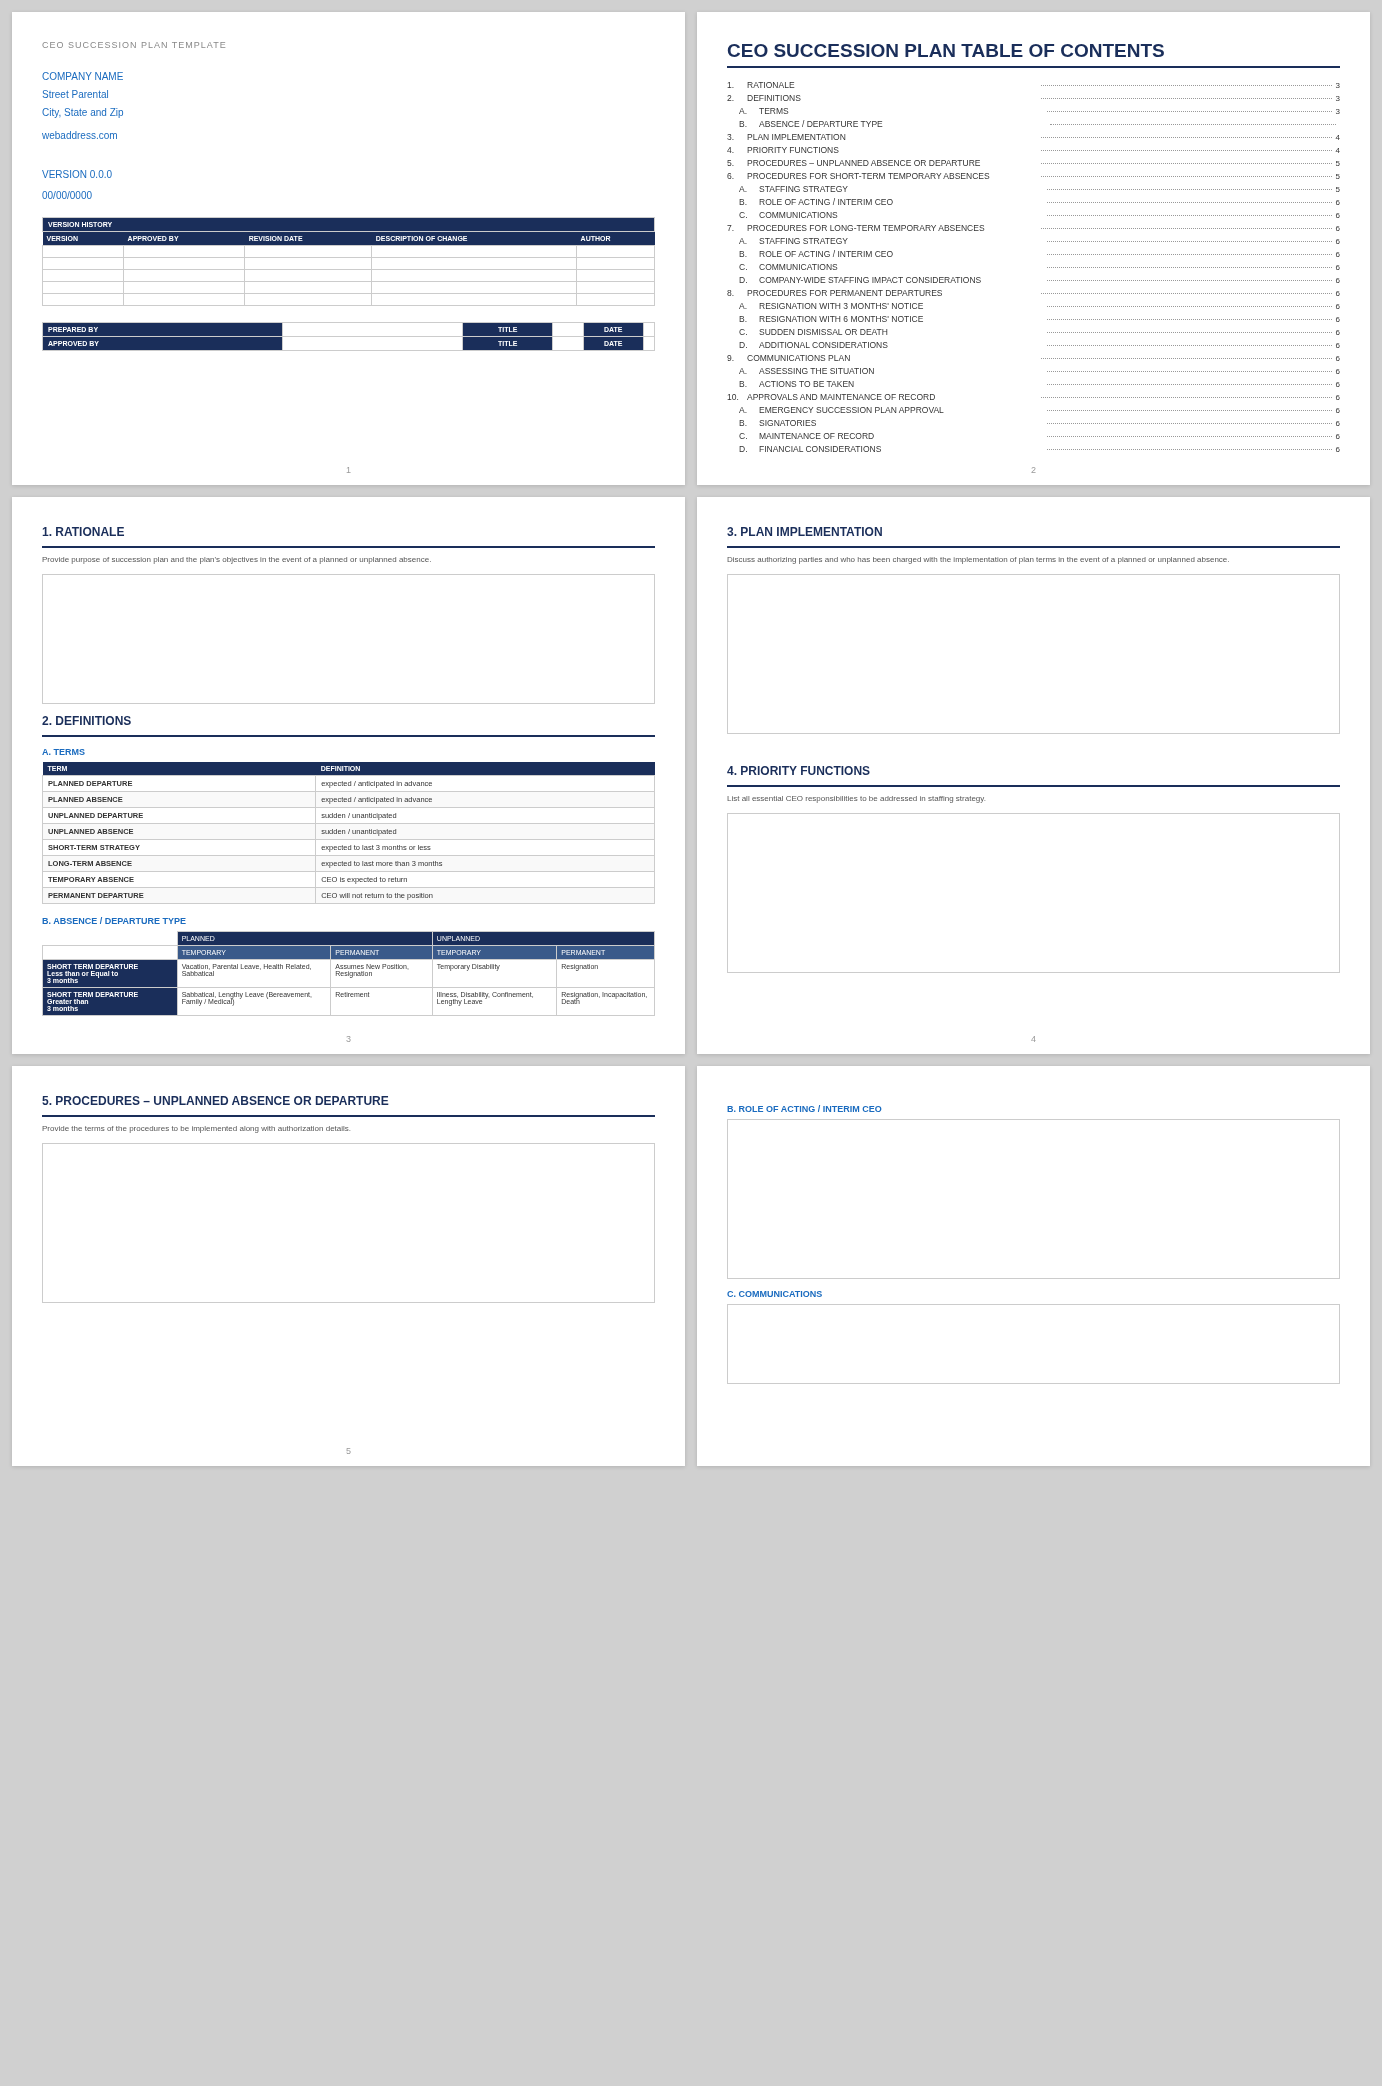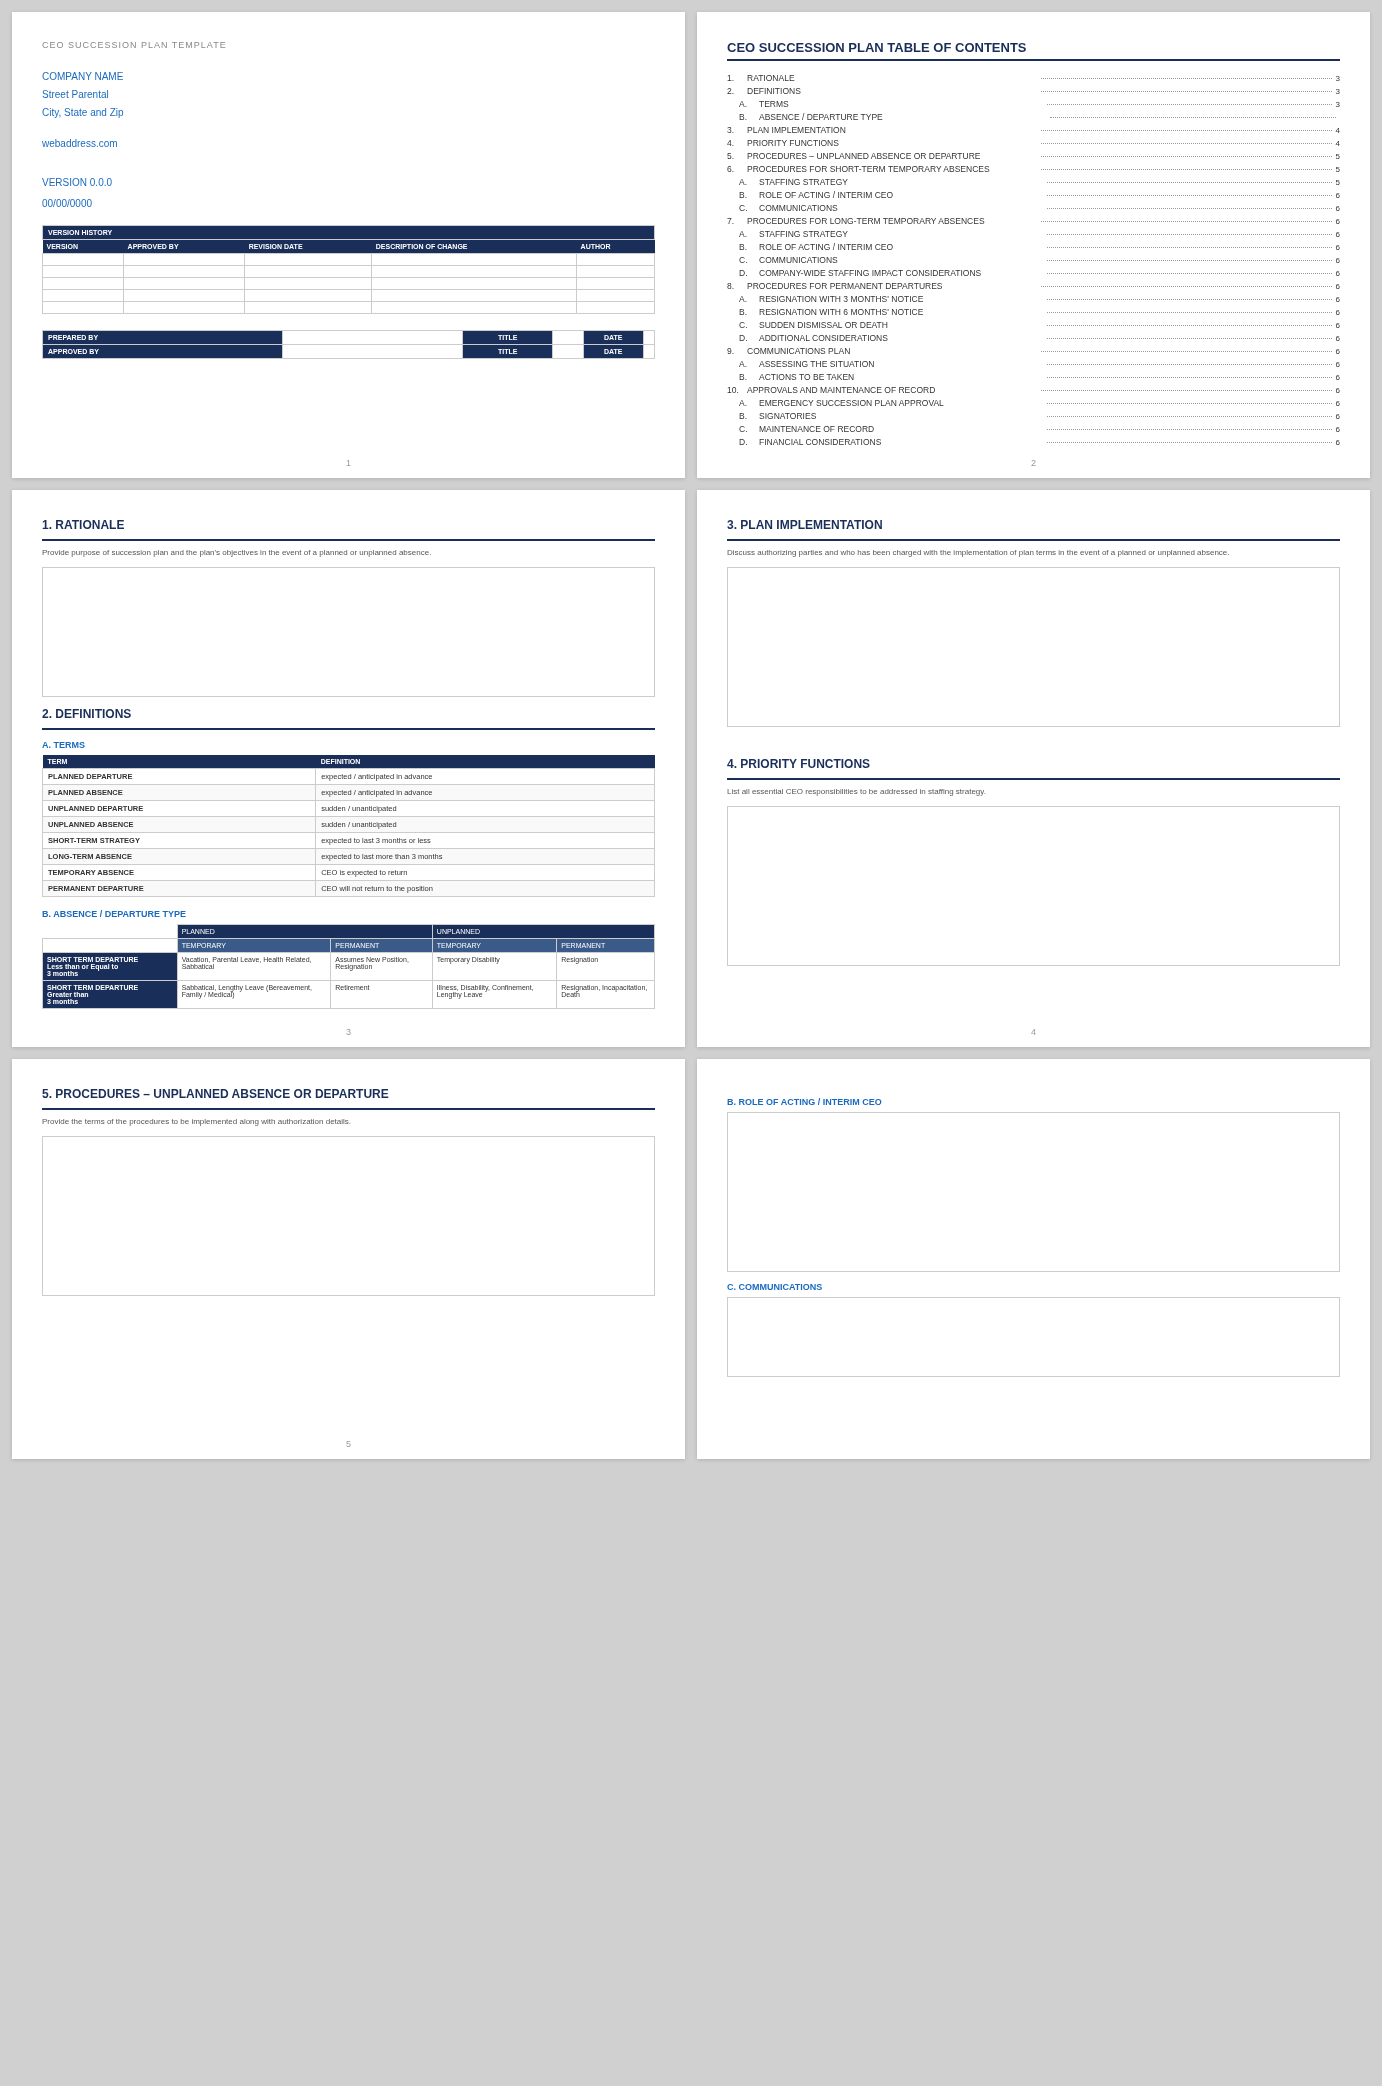--- a/index.html
+++ b/index.html
@@ -45,21 +45,21 @@
       font-weight: 900;
       color: #1a2e5a;
       line-height: 1.1;
       margin-bottom: 18px;
       text-transform: uppercase;
     }
     .company-info {
       color: #1a6bbf;
       font-size: 10px;
       line-height: 1.8;
-      margin-bottom: 16px;
+      margin-bottom: 8px;
     }
     .web-address {
       color: #1a6bbf;
       font-size: 10px;
       margin-bottom: 16px;
     }
     .version-label {
       color: #1a6bbf;
       font-size: 10px;
       margin-bottom: 4px;
@@ -106,21 +106,21 @@
       text-transform: uppercase;
     }
     .footer-dark {
       background: #1a2e5a;
       color: #fff;
       font-weight: bold;
     }
 
     
     .toc-title {
-      font-size: 13px;
+      font-size: 19px;
       font-weight: bold;
       color: #1a2e5a;
       border-bottom: 2px solid #1a2e5a;
       padding-bottom: 4px;
       margin-bottom: 12px;
     }
     .toc-item {
       display: flex;
       align-items: baseline;
       margin-bottom: 3px;

